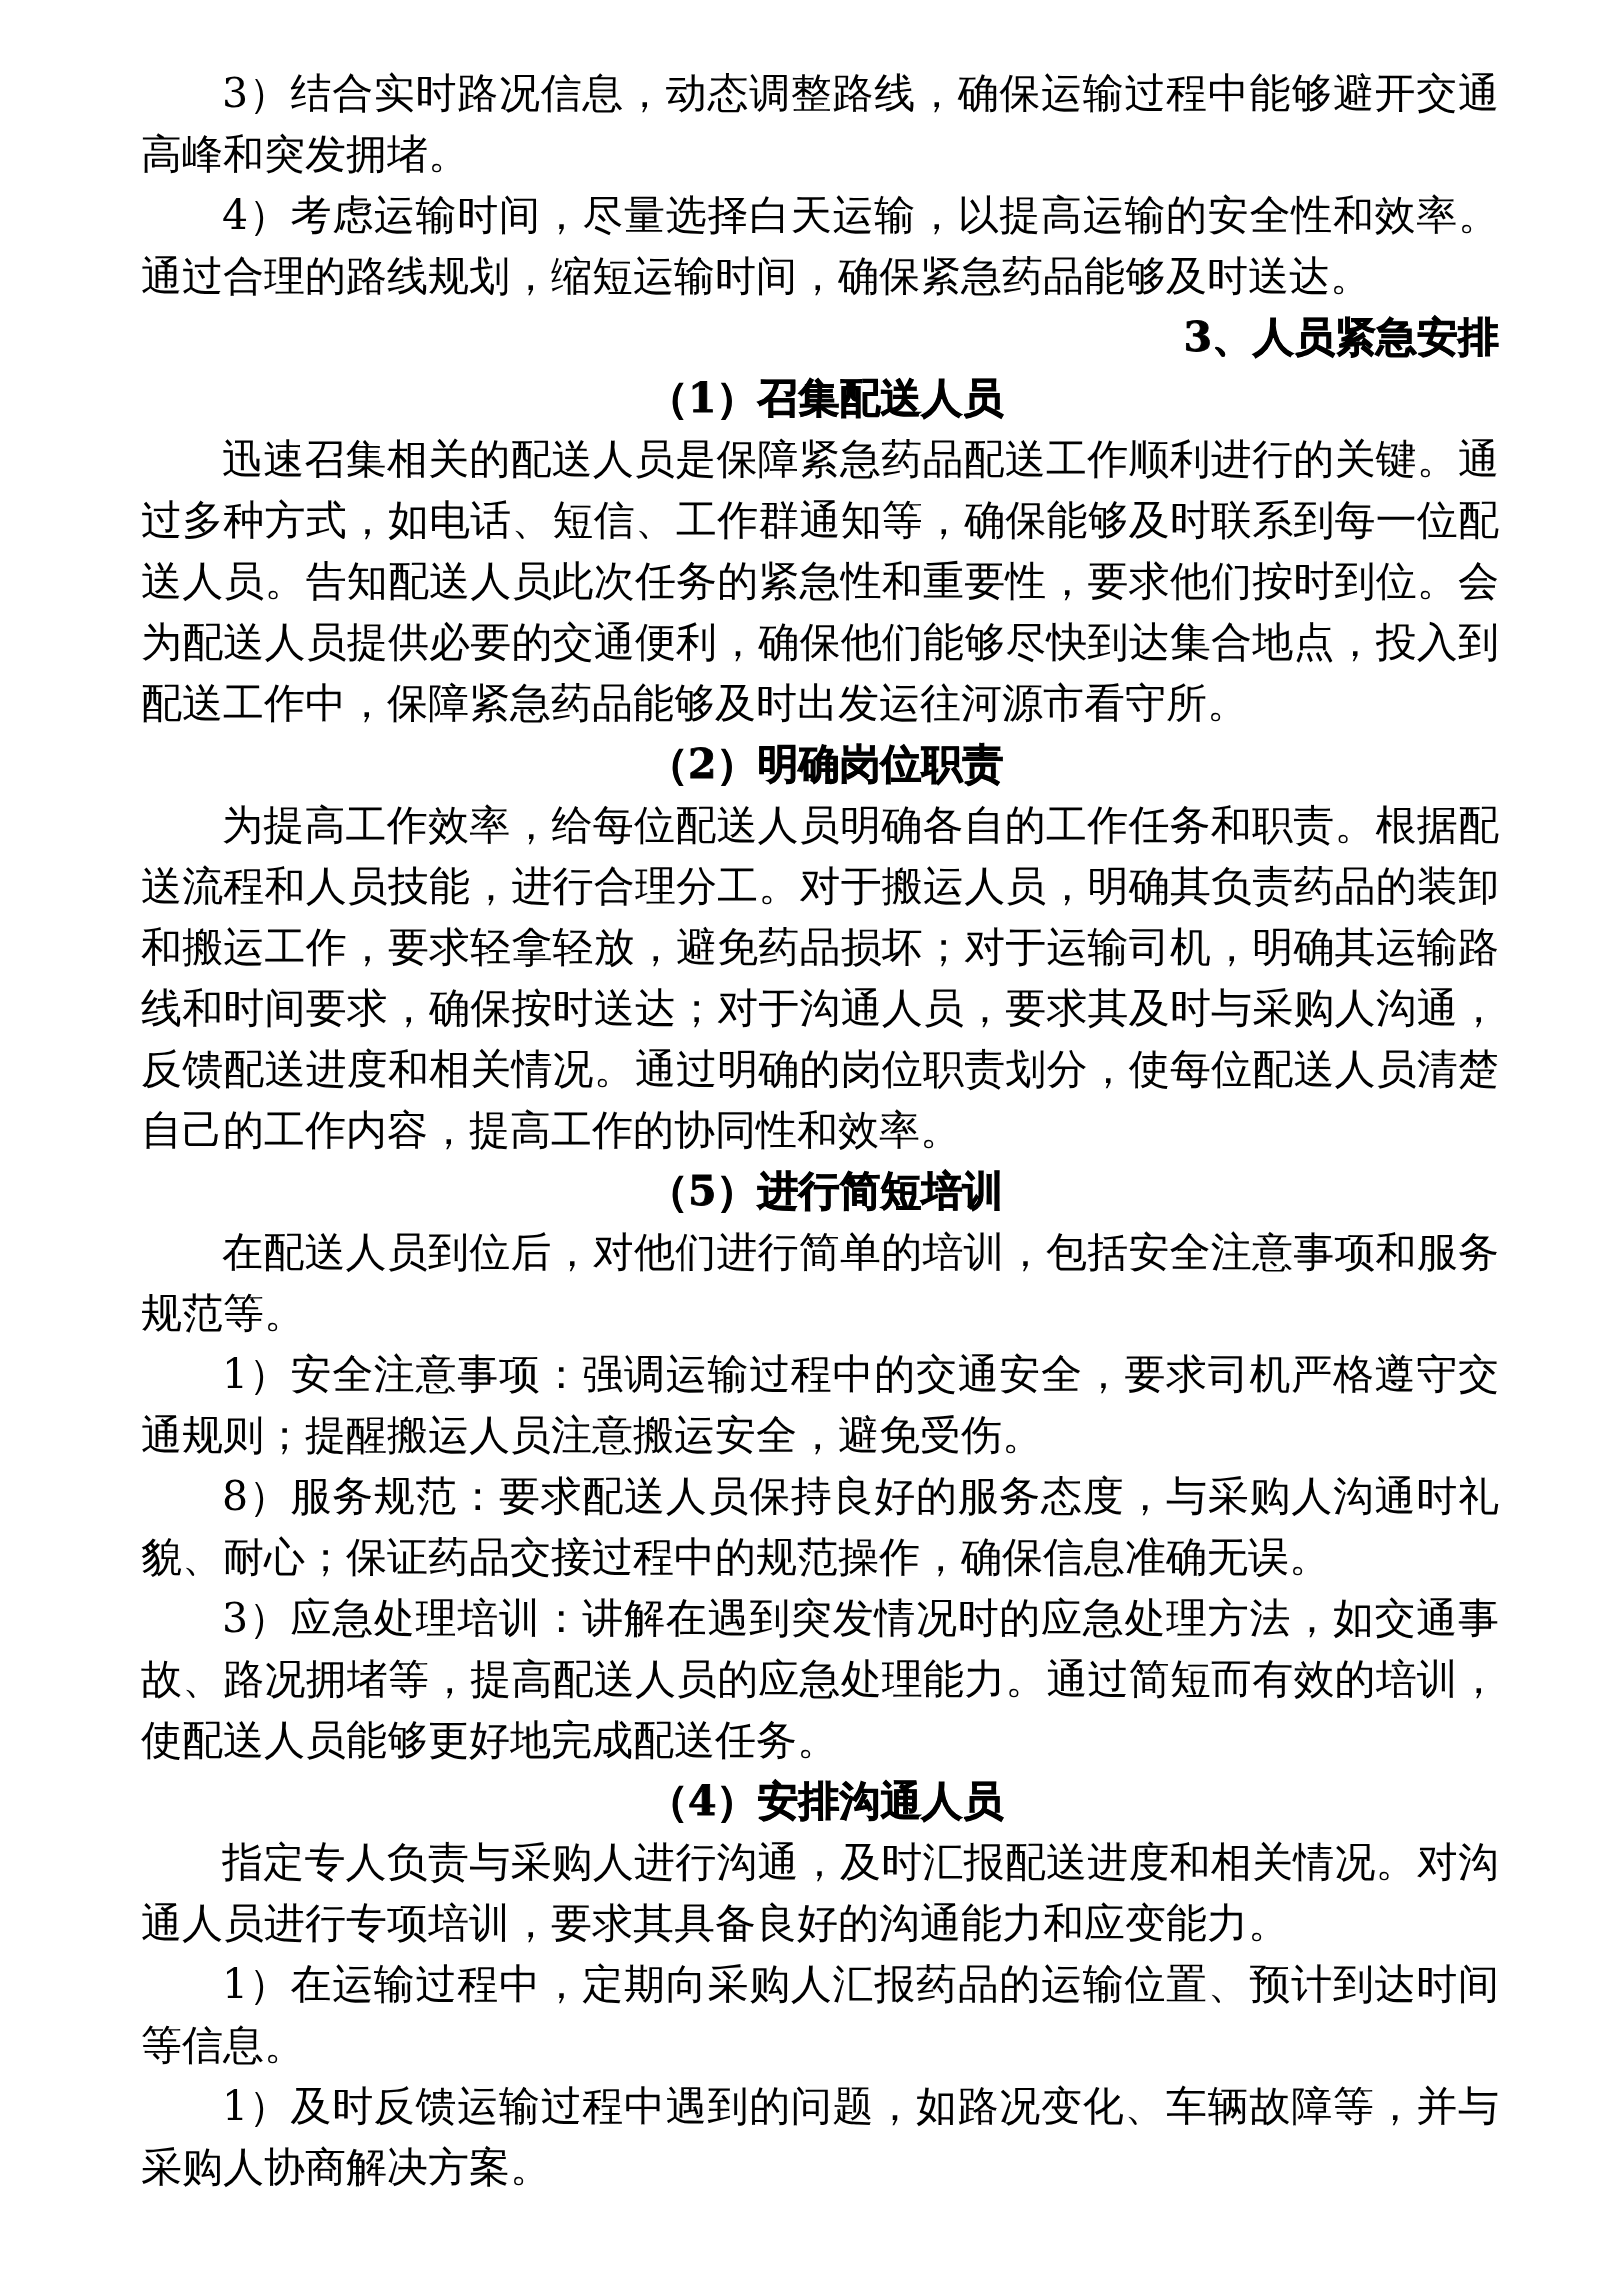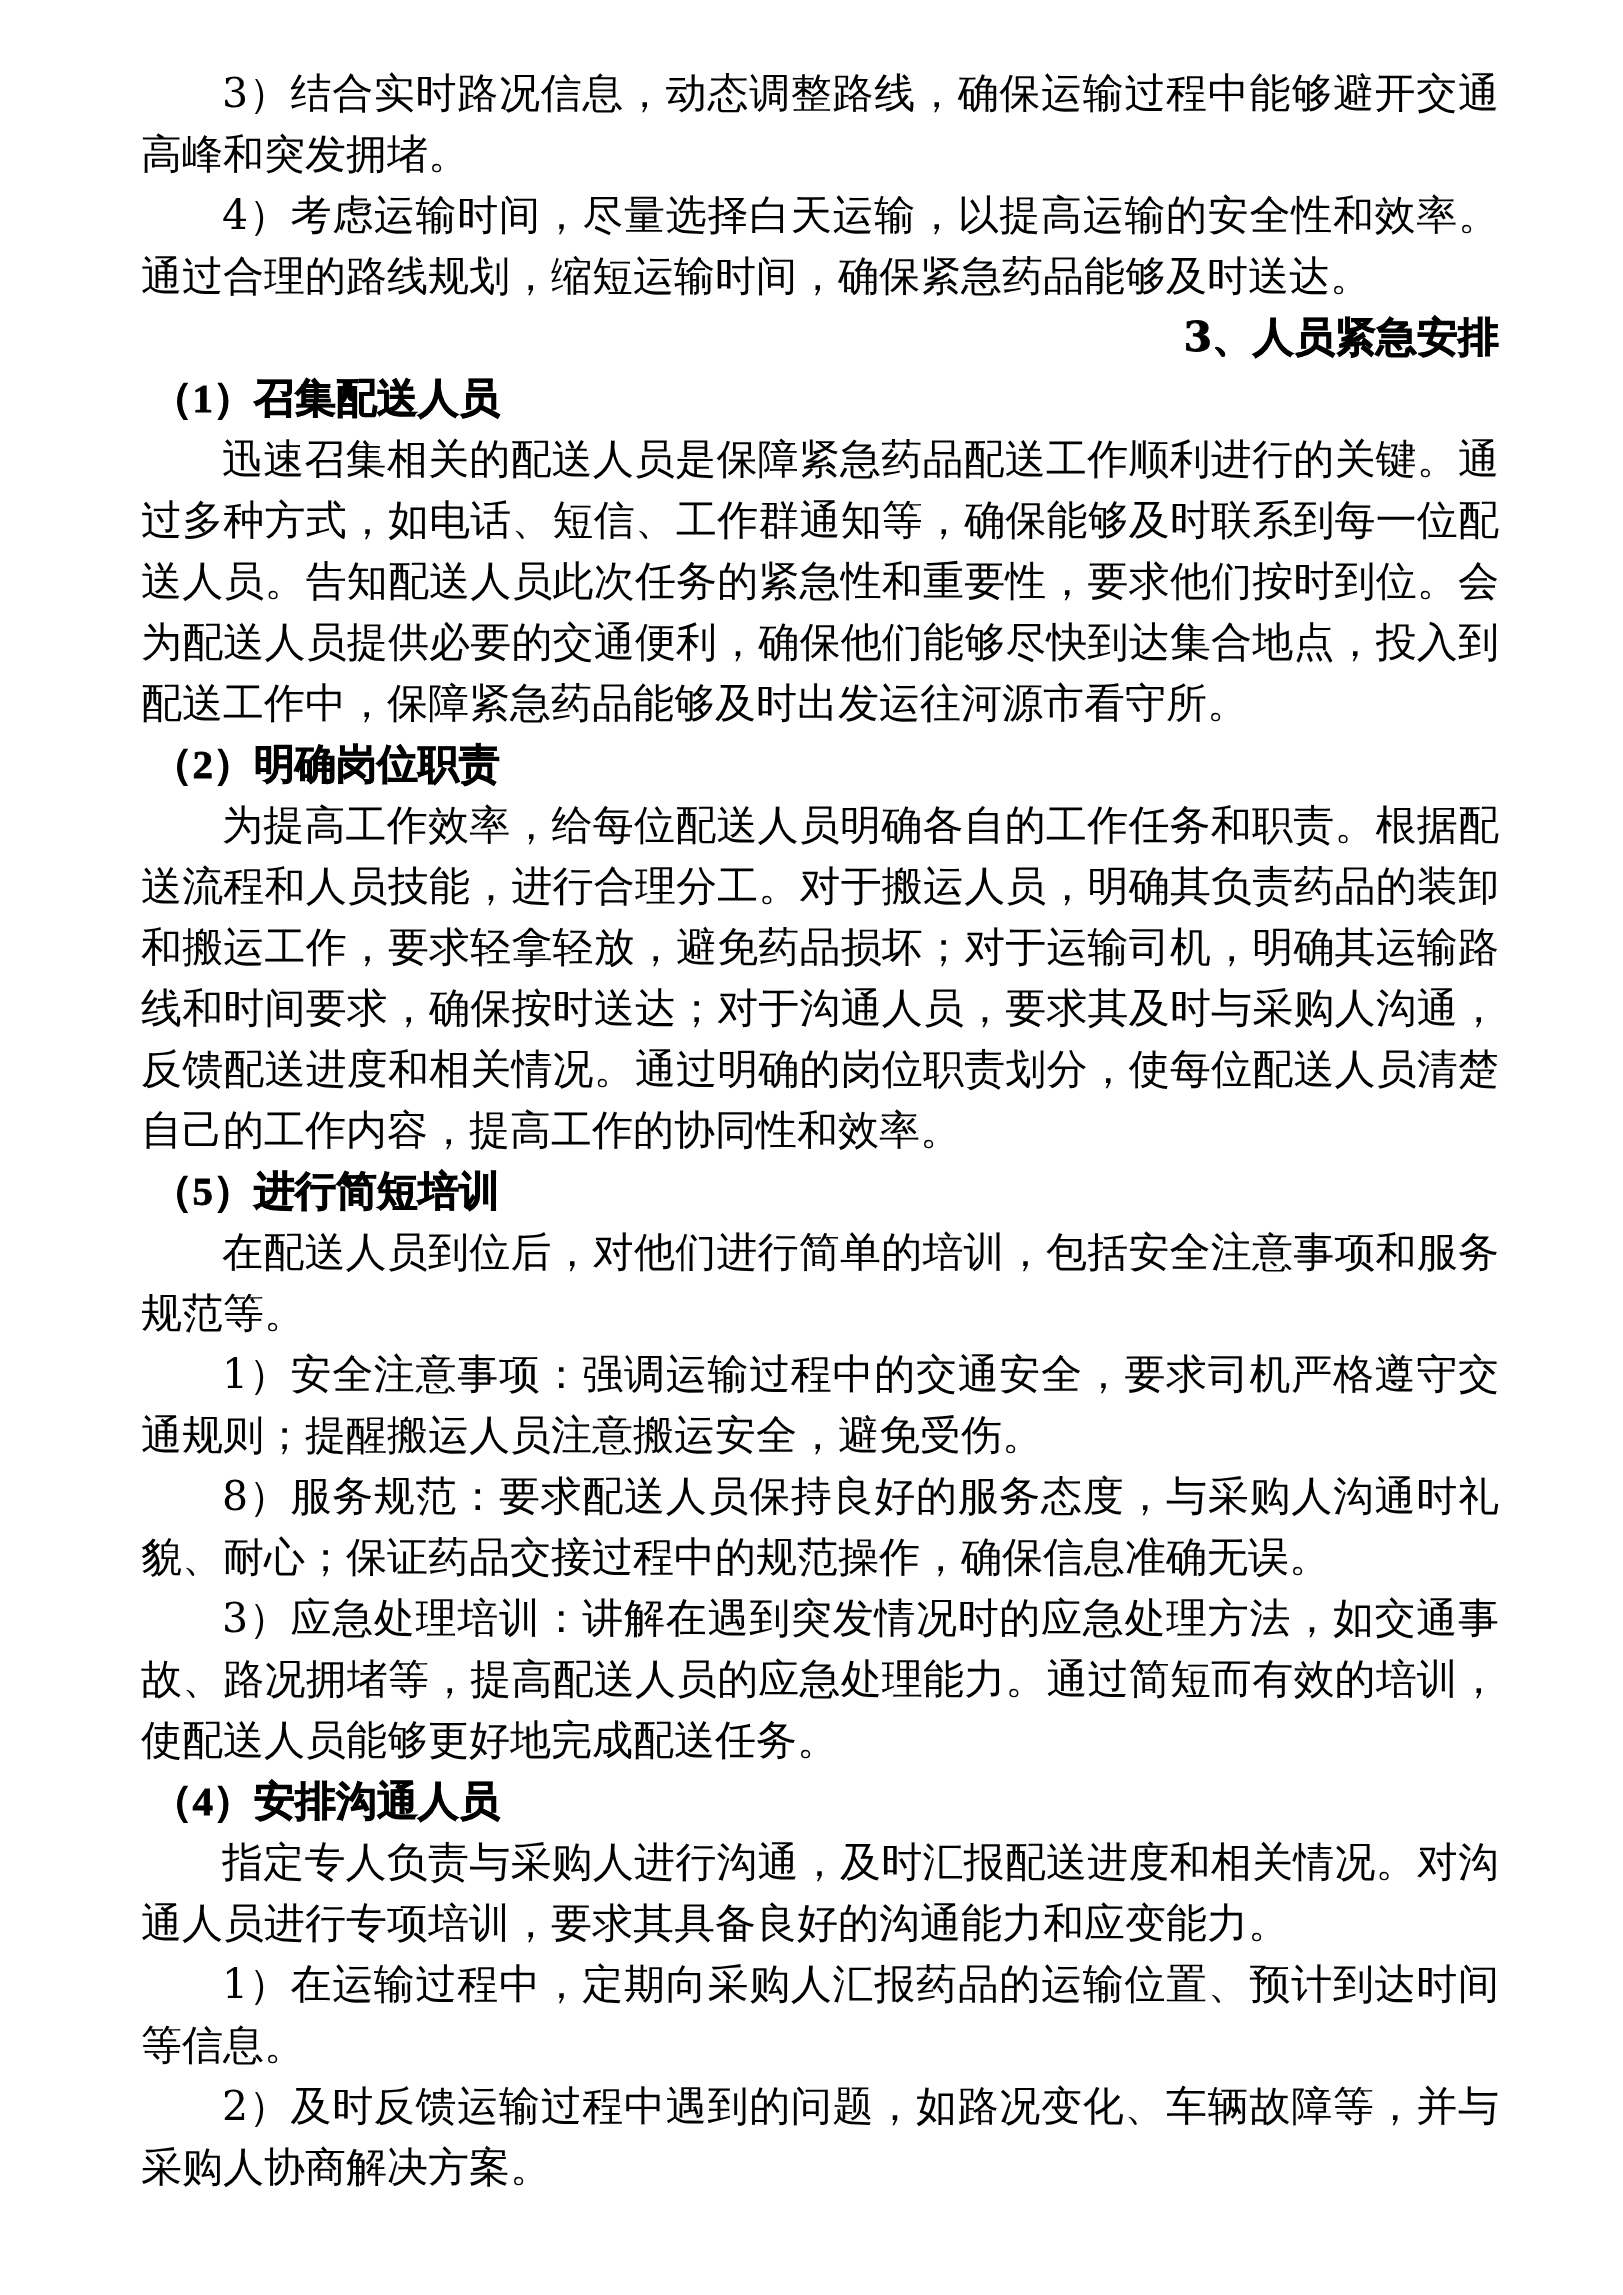--- a/index.html
+++ b/index.html
@@ -58,22 +58,21 @@
   .heading {
     font-weight: bold;
     text-indent: 0;
     text-align: right;
   }
 
   
   .subheading {
     font-weight: bold;
     text-indent: 10.5px;
-    text-align: left;
-    font-family: Liberation Serif, serif;
+    text-align: center;
   }
 
   
   .heading, .subheading {
     -webkit-text-stroke: 0.8px #000000;
   }
 </style>
 </head>
 <body>
 
@@ -87,16 +86,16 @@
       <p class="subheading">（2）明确岗位职责</p>
       <p class="para">为提高工作效率，给每位配送人员明确各自的工作任务和职责。根据配送流程和人员技能，进行合理分工。对于搬运人员，明确其负责药品的装卸和搬运工作，要求轻拿轻放，避免药品损坏；对于运输司机，明确其运输路线和时间要求，确保按时送达；对于沟通人员，要求其及时与采购人沟通，反馈配送进度和相关情况。通过明确的岗位职责划分，使每位配送人员清楚自己的工作内容，提高工作的协同性和效率。</p>
       <p class="subheading">（5）进行简短培训</p>
       <p class="para">在配送人员到位后，对他们进行简单的培训，包括安全注意事项和服务规范等。</p>
       <p class="listitem">1）安全注意事项：强调运输过程中的交通安全，要求司机严格遵守交通规则；提醒搬运人员注意搬运安全，避免受伤。</p>
       <p class="listitem">8）服务规范：要求配送人员保持良好的服务态度，与采购人沟通时礼貌、耐心；保证药品交接过程中的规范操作，确保信息准确无误。</p>
       <p class="listitem">3）应急处理培训：讲解在遇到突发情况时的应急处理方法，如交通事故、路况拥堵等，提高配送人员的应急处理能力。通过简短而有效的培训，使配送人员能够更好地完成配送任务。</p>
       <p class="subheading">（4）安排沟通人员</p>
       <p class="para">指定专人负责与采购人进行沟通，及时汇报配送进度和相关情况。对沟通人员进行专项培训，要求其具备良好的沟通能力和应变能力。</p>
       <p class="listitem">1）在运输过程中，定期向采购人汇报药品的运输位置、预计到达时间等信息。</p>
-      <p class="listitem">2）及时反馈运输过程中遇到的问题，如路况变化、车辆故障等，并与采购人协商解决方案。</p>
+      <p class="listitem">1）及时反馈运输过程中遇到的问题，如路况变化、车辆故障等，并与采购人协商解决方案。</p>
     </div>
 </div>
 
 
 </body></html>

